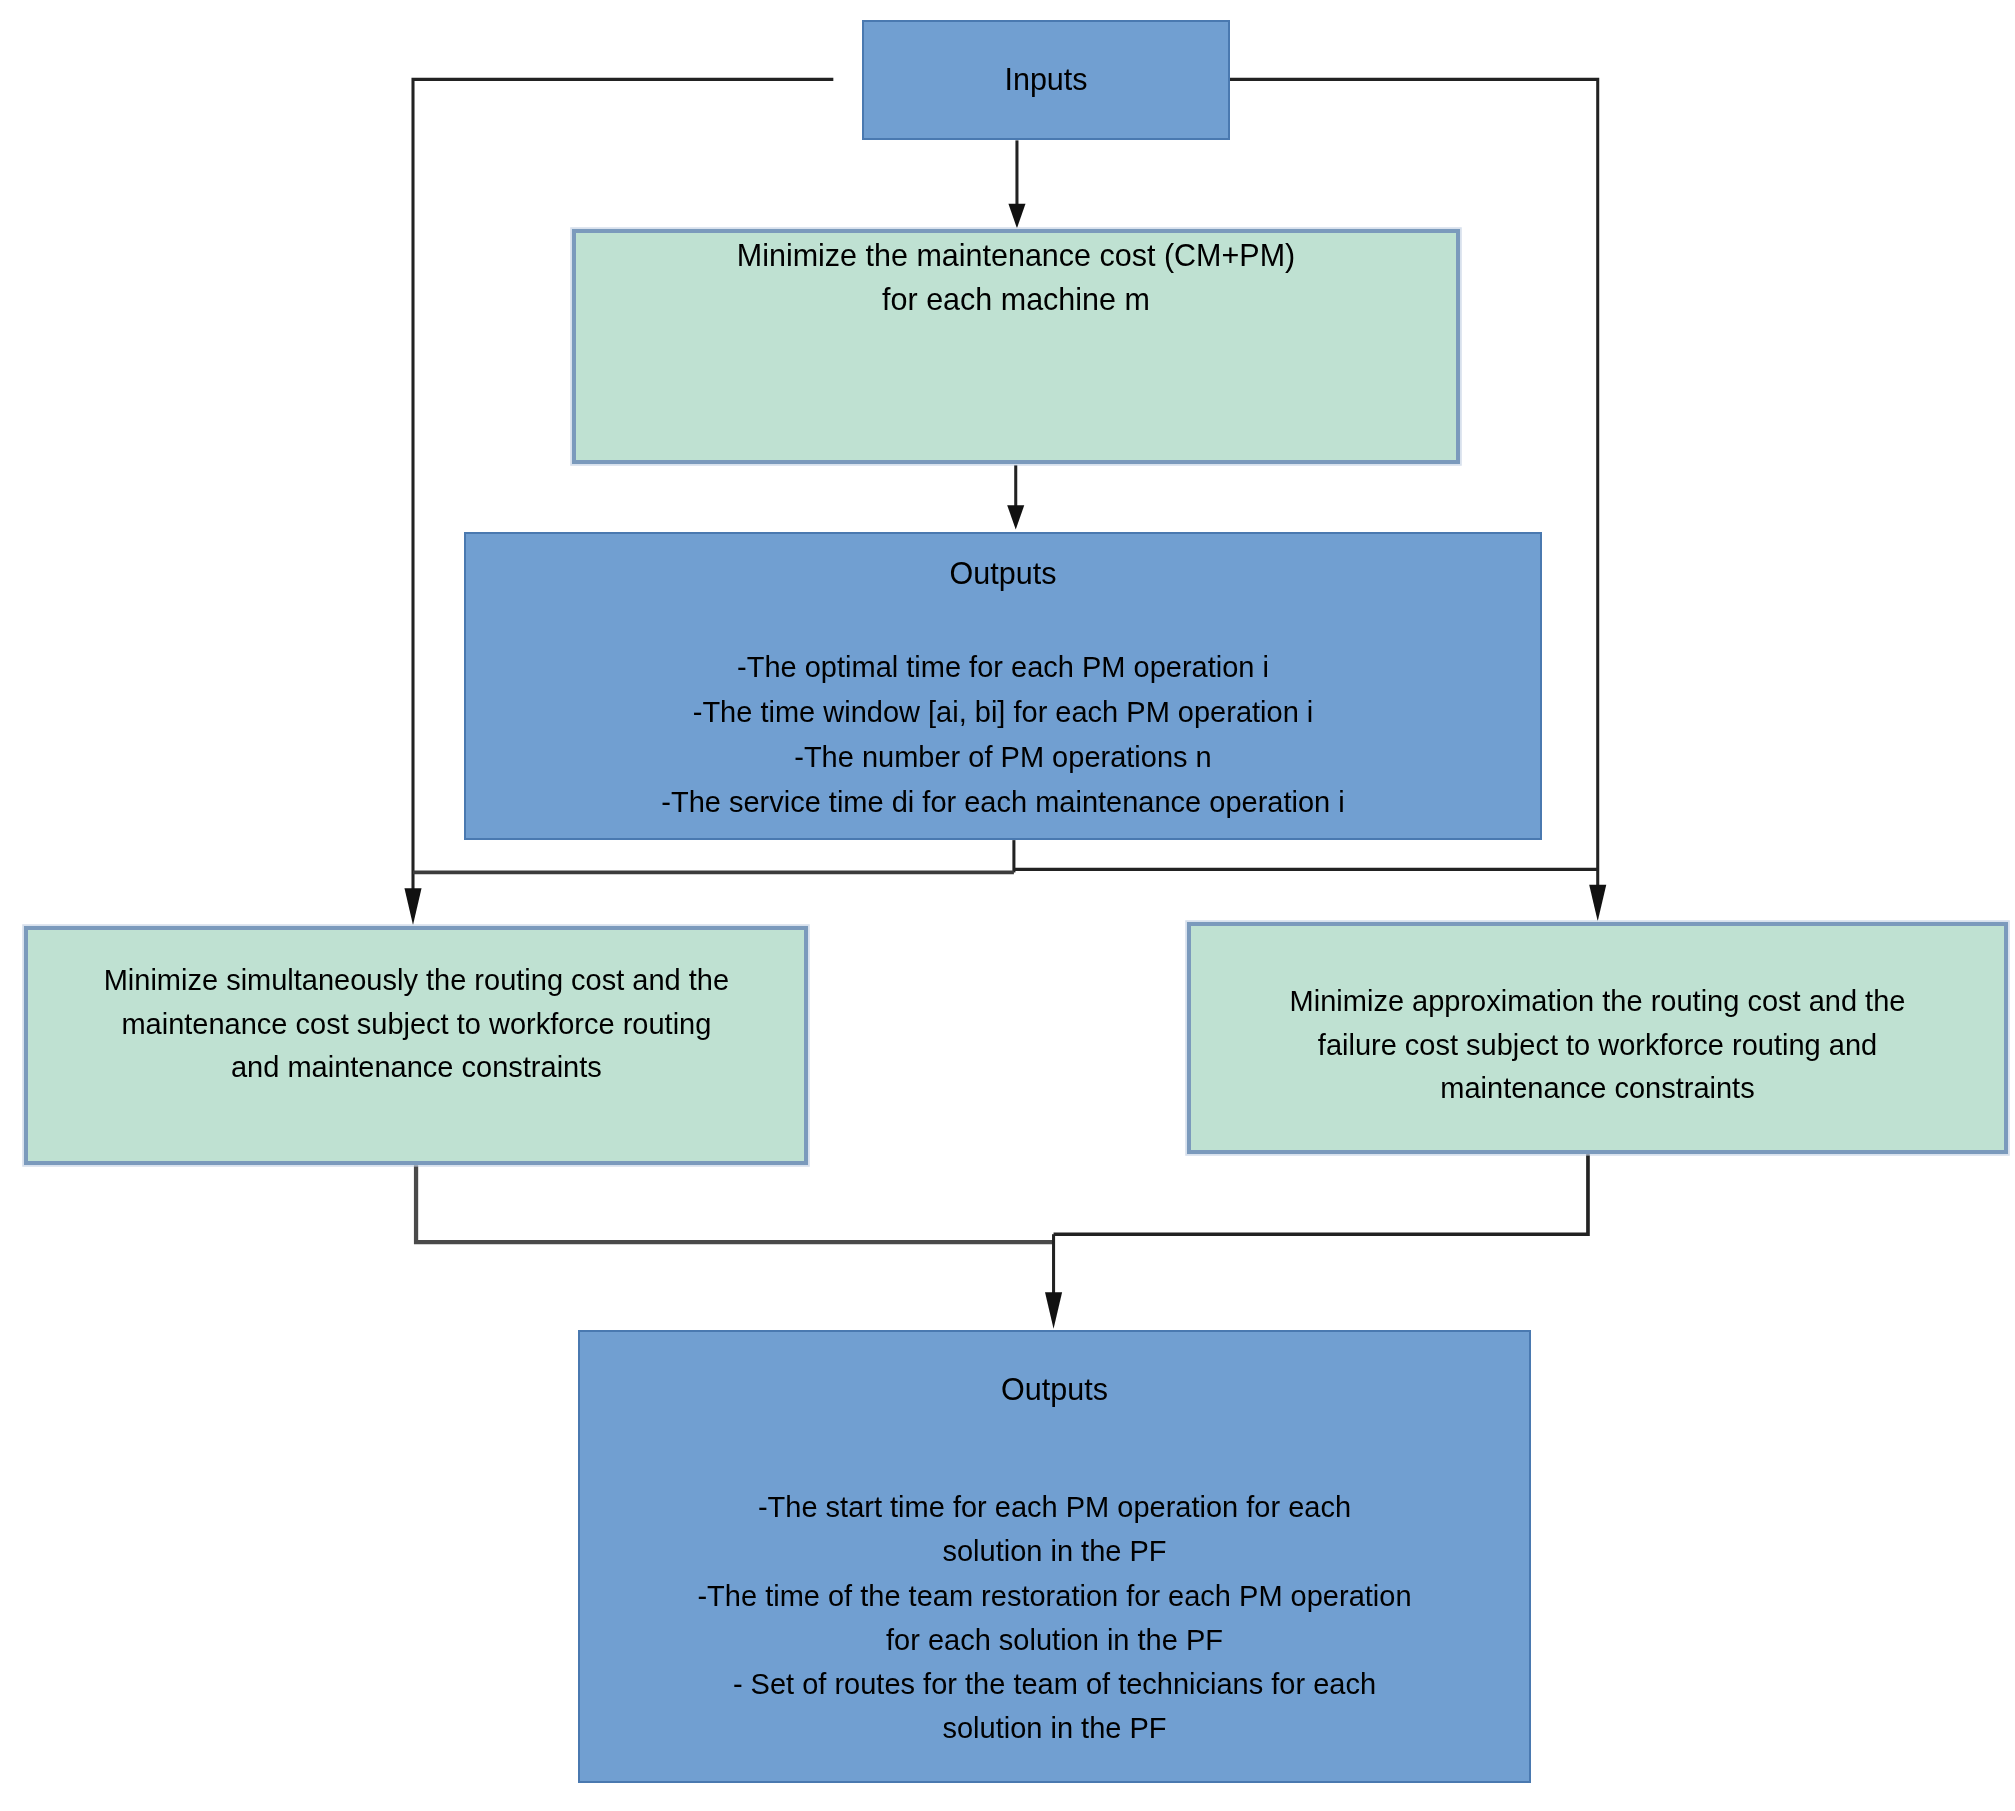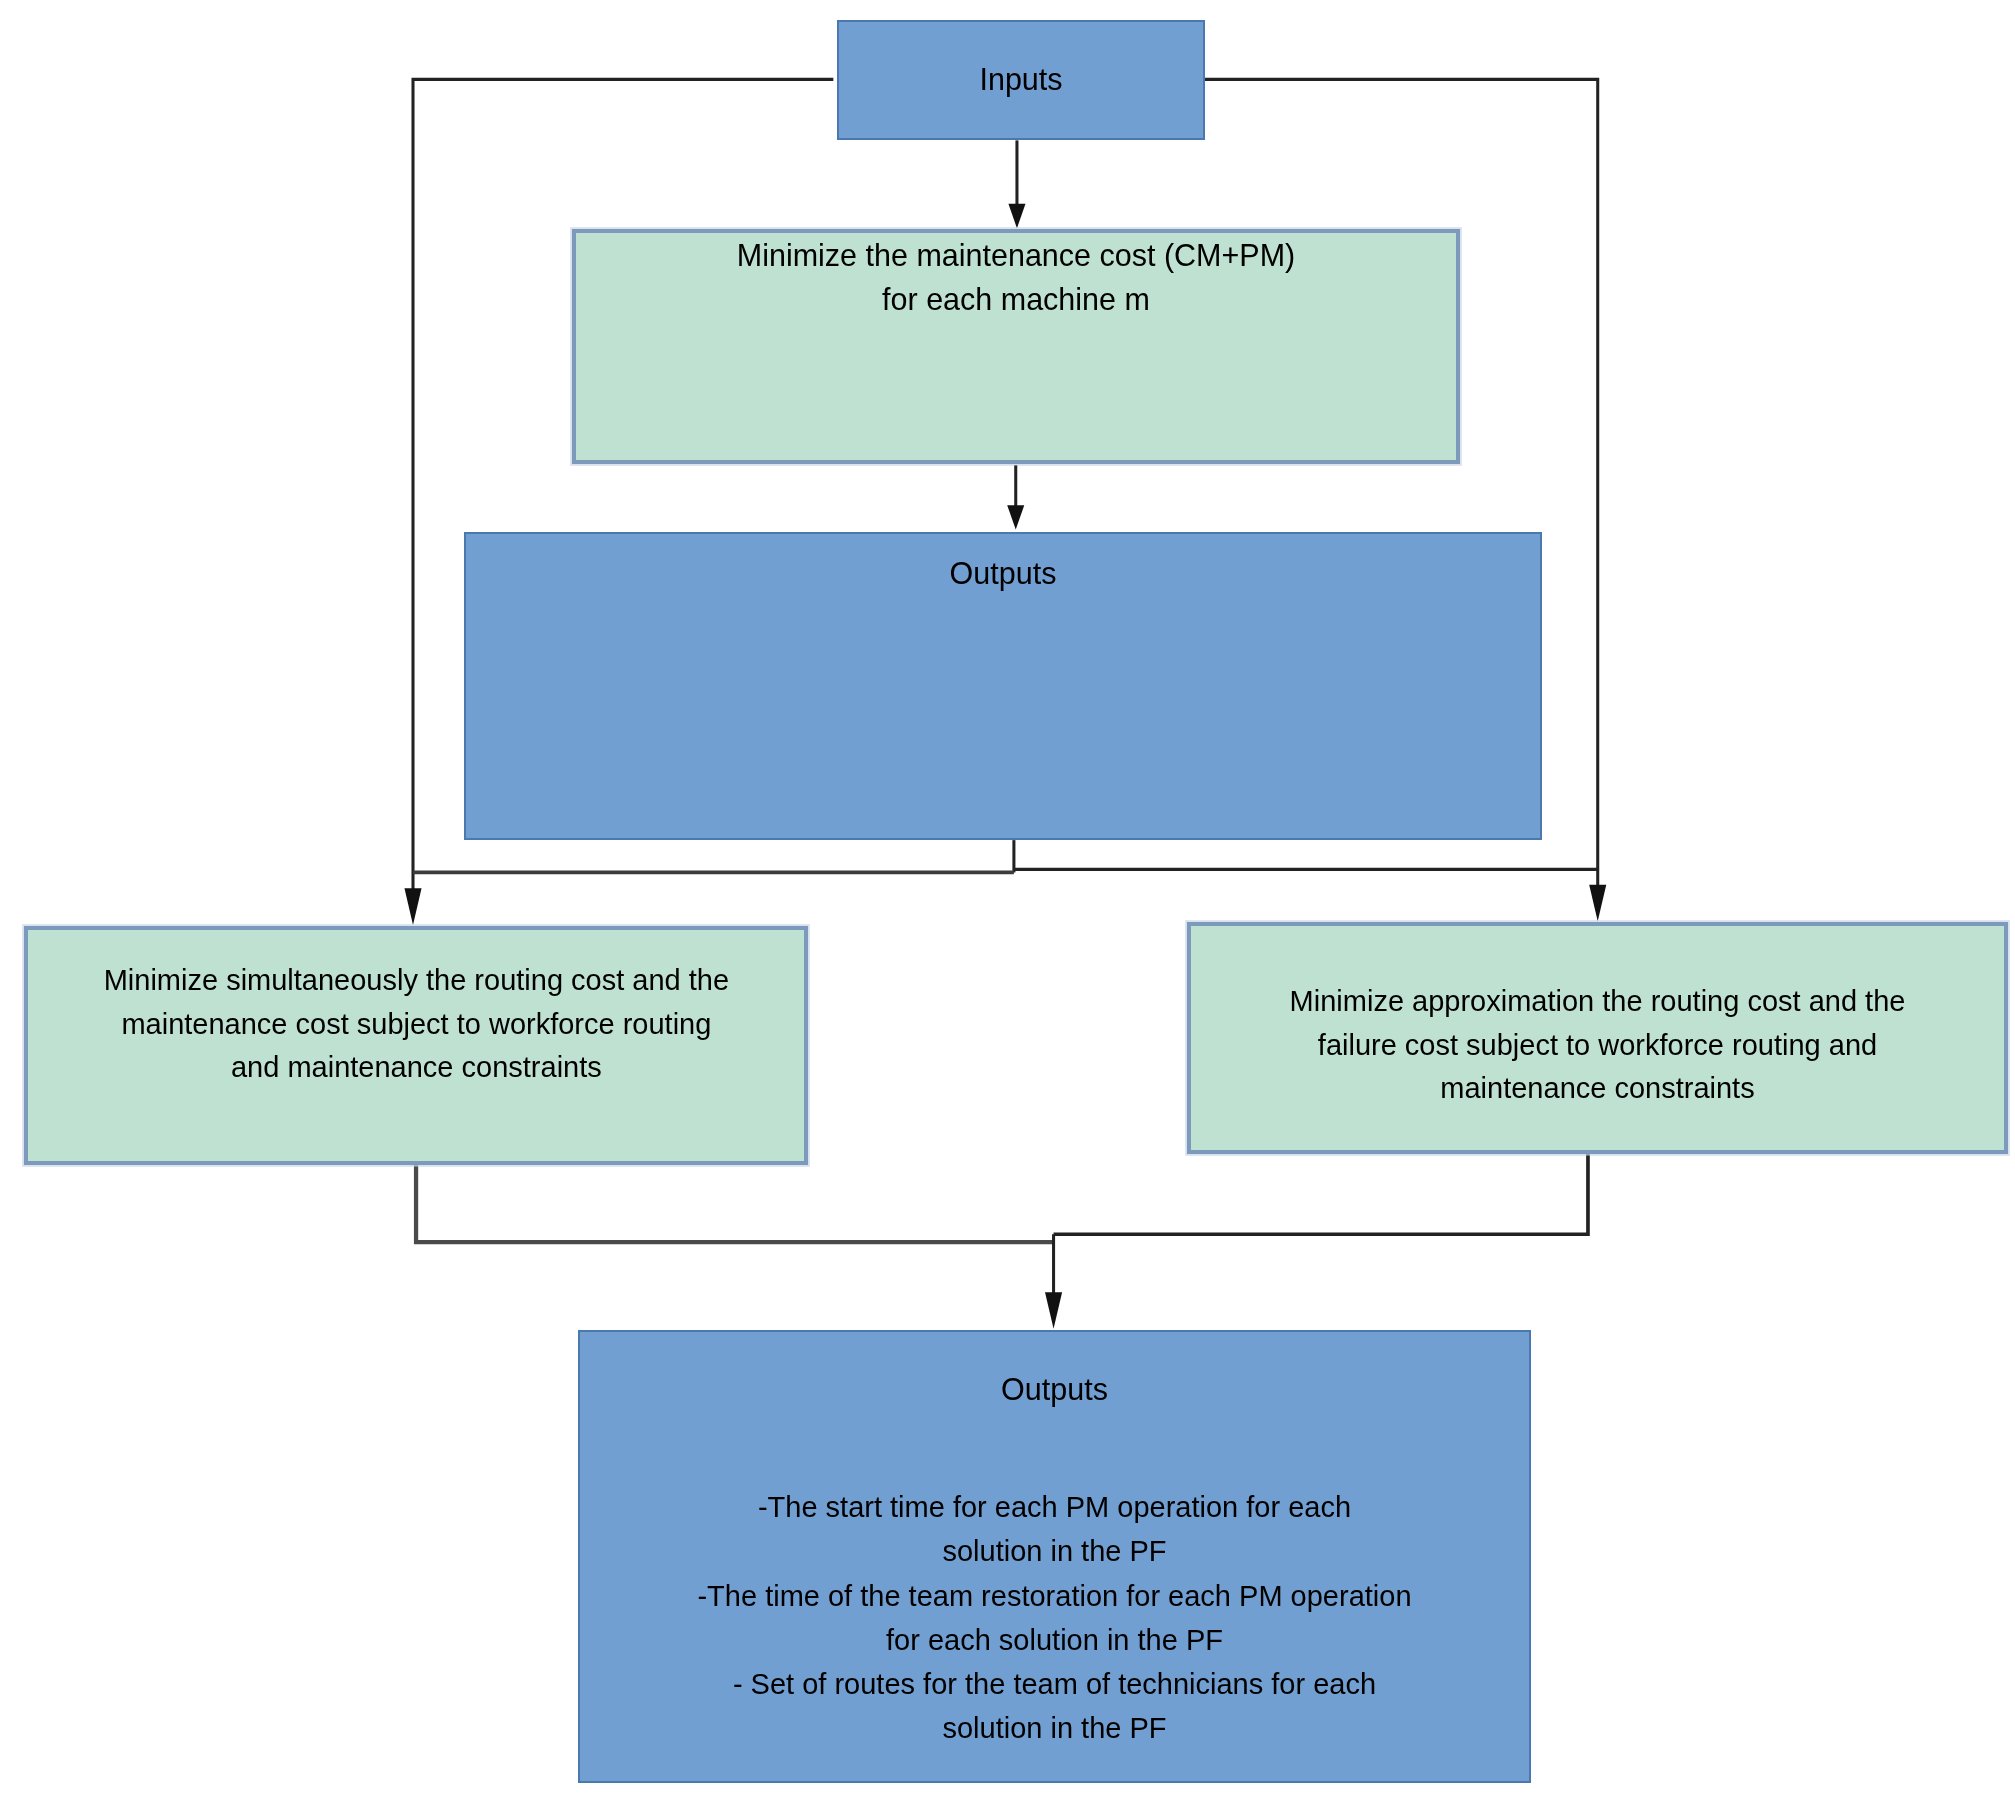--- a/index.html
+++ b/index.html
@@ -35,21 +35,21 @@
   .blue{
     background:var(--box-blue);
     border:2.4px solid var(--box-blue-border);
   }
   .green{
     background:var(--box-green);
     border:4.3px solid var(--box-green-border);
     box-shadow:0 0 0 1.8px rgba(190,205,225,0.6);
   }
   .node-inputs{
-    left:837px;top:20px;width:368px;height:120px;
+    left:862px;top:20px;width:368px;height:120px;
     justify-content:center;font-size:30.5px;
   }
   .node-min-maint{
     left:572px;top:229px;width:888px;height:235px;
     font-size:30.5px;line-height:1.45;
   }
   .node-outputs-top{
     left:464px;top:532px;width:1078px;height:308px;
     font-size:29px;padding-top:16px;line-height:1.55;
   }
@@ -106,20 +106,26 @@
     <span>Inputs</span>
   </div>
 
   <div class="node green node-min-maint">
     <span class="prewrap">Minimize the maintenance cost (CM+PM)
 for each machine m</span>
   </div>
 
   <div class="node blue node-outputs-top">
     <span class="box-title">Outputs</span>
+    <div class="items">
+      <div>-The optimal time for each PM operation i</div>
+      <div>-The time window [ai, bi] for each PM operation i</div>
+      <div>-The number of PM operations n</div>
+      <div>-The service time di for each maintenance operation i</div>
+    </div>
   </div>
 
   <div class="node green node-green-left">
     <span class="prewrap">Minimize simultaneously the routing cost and the
 maintenance cost subject to workforce routing
 and maintenance constraints</span>
   </div>
 
   <div class="node green node-green-right">
     <div>

